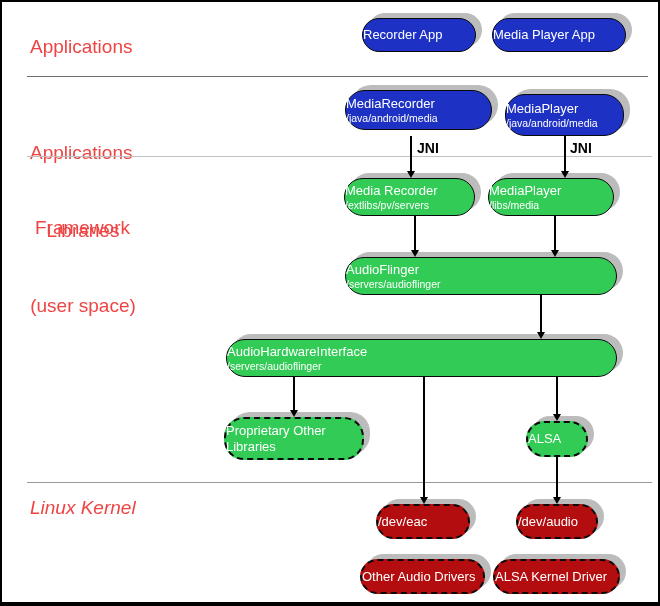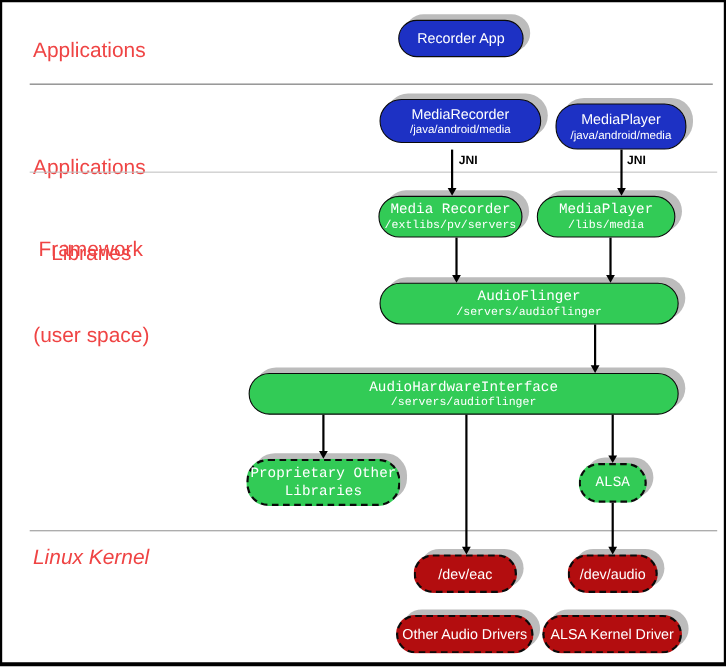--- a/index.html
+++ b/index.html
@@ -26,48 +26,48 @@
     height:1px;
   }
   .pill{
     position:absolute;
     box-sizing:border-box;
     border-radius:20px;
     border:1.5px solid #0a0a0a;
     color:#ffffff;
     display:flex;
     flex-direction:column;
-    align-items:center;
+    align-items:flex-start;
     justify-content:center;
     text-align:center;
     box-shadow:6px -5px 0 0 #bcbcbc;
     line-height:1.2;
   }
   .pill .title{font-size:13px;}
   .pill .subtitle{font-size:10.5px;}
   .blue{background:#1d31c4;}
-  .green{background:#32cb56;font-family:Liberation Mono, monospace;}
+  .green{background:#32cb56;}
   .red{background:#b30d0f;}
   .dashed{border:2px dashed #0a0a0a;}
   .vline{
     position:absolute;
     width:1.5px;
     background:#000;
   }
   .ahead{
     position:absolute;
     width:0;height:0;
     border-left:4px solid transparent;
     border-right:4px solid transparent;
     border-top:7px solid #000;
   }
   .jni{
     position:absolute;
     color:#000;
-    font-size:11px;
+    font-size:14px;
     font-weight:bold;
   }
 </style>
 </head>
 <body>
 
 <div id="canvas">
 
   <div class="layer-label" style="left:28px;top:32px;">Applications</div>
   <div class="layer-label" style="left:28px;top:88px;">
@@ -79,20 +79,23 @@
     <div>(user space)</div>
   </div>
   <div class="layer-label" style="left:28px;top:493px;font-style:italic;">Linux Kernel</div>
 
   <div class="divider" style="top:74px;width:621px;background:#6e6e6e;"></div>
   <div class="divider" style="top:154px;width:625px;background:#c2c2c2;"></div>
   <div class="divider" style="top:480px;width:625px;background:#9a9a9a;"></div>
 
   <div class="pill blue" style="left:360px;top:16px;width:114px;height:34px;">
     <span class="title">Recorder App</span>
+  </div>
+  <div class="pill blue" style="left:490px;top:16px;width:134px;height:34px;">
+    <span class="title">Media Player App</span>
   </div>
 
   <div class="pill blue" style="left:343px;top:88px;width:147px;height:40px;">
     <span class="title">MediaRecorder</span>
     <span class="subtitle">/java/android/media</span>
   </div>
   <div class="pill blue" style="left:503px;top:92px;width:119px;height:42px;">
     <span class="title">MediaPlayer</span>
     <span class="subtitle">/java/android/media</span>
   </div>

